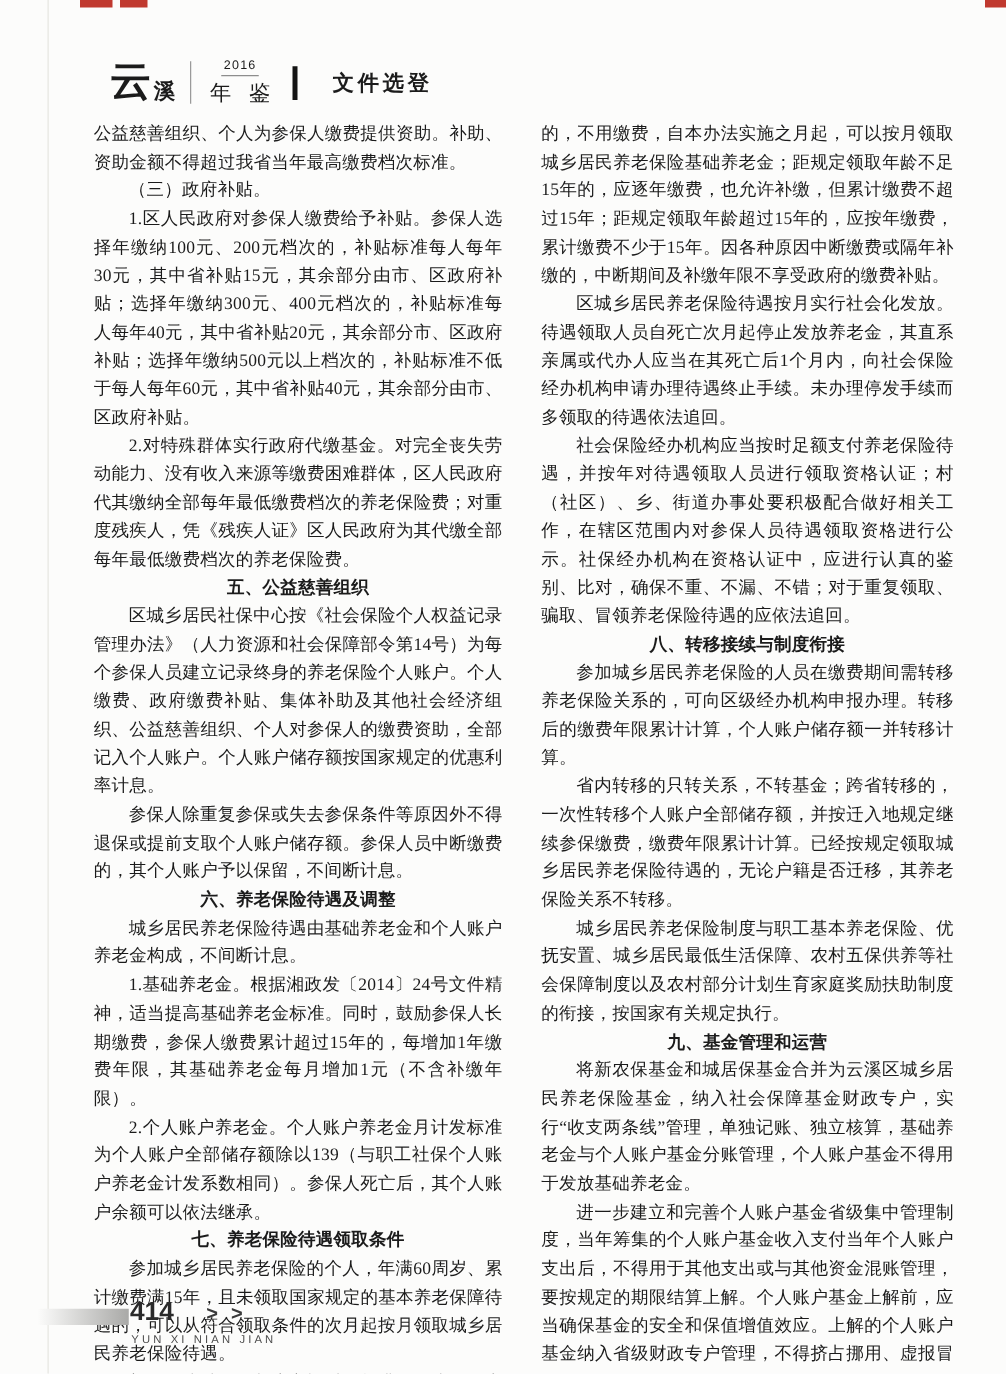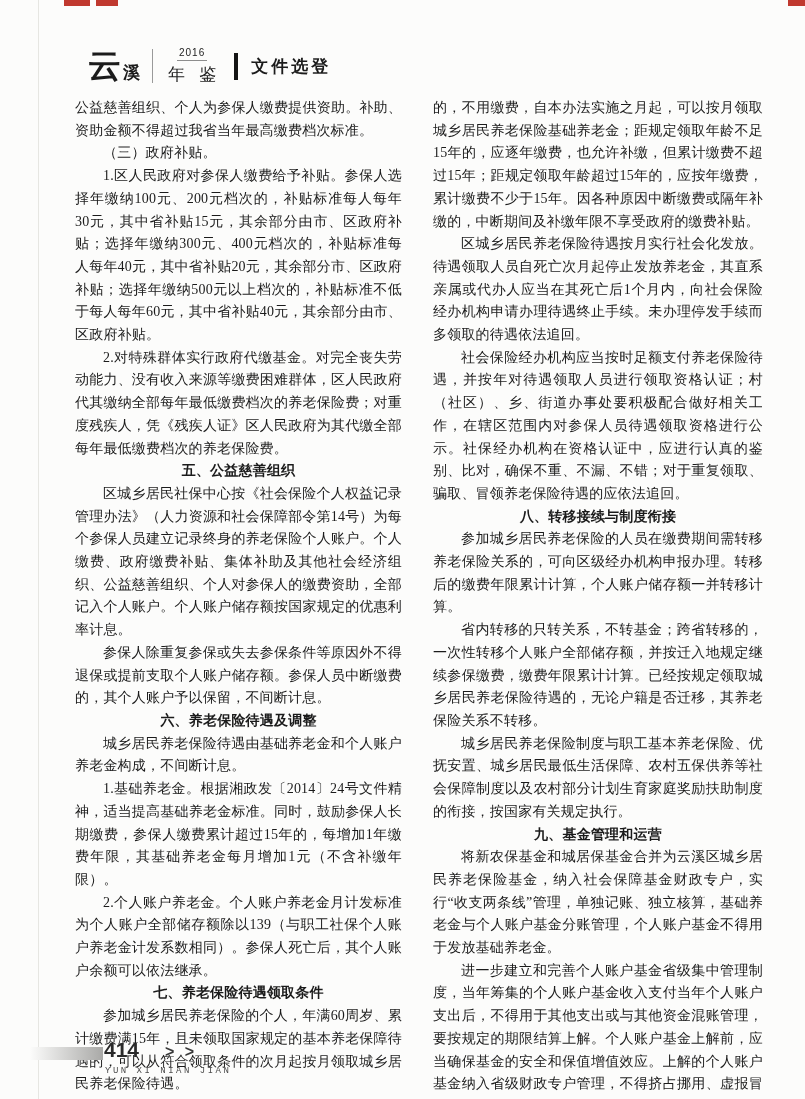--- a/index.html
+++ b/index.html
@@ -21,41 +21,41 @@
   
   .header { position:absolute; left:88px; top:44px; height:44px; display:flex; align-items:center; }
   .logo-main { font-size:33px; font-weight:bold; line-height:1; }
   .logo-sub  { font-size:17px; font-weight:bold; margin:12px 8px 0 2px; line-height:1; }
   .div-thin  { width:1px; height:34px; background:#9a9a9a; margin:0 10px 0 4px; }
   .year-block{ display:flex; flex-direction:column; align-items:center; }
   .year      { font-size:10px; letter-spacing:1px; font-family:"Liberation Sans",sans-serif; }
   .year-rule { width:30px; height:1px; background:#8d8d8d; margin:2px 0; }
   .year-label{ font-size:17px; letter-spacing:5px; margin-left:5px; }
   .div-thick { width:4px; height:27px; background:#141414; margin:0 13px; }
-  .section-title { font-size:17px; font-weight:bold; letter-spacing:3px; }
+  .section-title { font-size:17px; font-weight:bold; letter-spacing:3px;margin-left:15px; }
 
   
   .col { position:absolute; top:97px; font-size:14px; line-height:22.7px;
          text-align:justify; letter-spacing:0.2px; }
   #col-left  { left:75px;  width:327px; }
   #col-right { left:433px; width:330px; }
   .col p { margin:0; }
   .col p.para { text-indent:2em; }
   .col p.continuation { text-indent:0; }
   .col p.heading { font-weight:bold; text-align:center; text-indent:0; }
 
   
   .footer-bar { position:absolute; left:30px; top:1047px; width:73px; height:13px;
                 background:linear-gradient(to right,#fcfcfb,#a9a9a7); }
   .footer-line{ position:absolute; left:104px; top:1038px; display:flex; align-items:baseline; gap:26px;
                 font-family:"Liberation Sans","DejaVu Sans",sans-serif; }
   .footer-num { font-size:21px; font-weight:bold; color:#2a2a2a; }
   .footer-arrows { font-size:16px; font-weight:bold; color:#3a3a3a; letter-spacing:3px; }
   .footer-sub { position:absolute; left:105px; top:1066px; font-size:9px; letter-spacing:2.5px;
-                color:#4c4c4c; font-family:Liberation Mono, monospace;text-align:right; }
+                color:#4c4c4c; font-family:Liberation Sans, sans-serif;text-align:right; }
 </style>
 </head>
 <body>
 
 <div class="page">
 
   <div class="margin-line"></div>
   <div class="mark mark-tl1"></div>
   <div class="mark mark-tl2"></div>
   <div class="mark mark-tr"></div>

